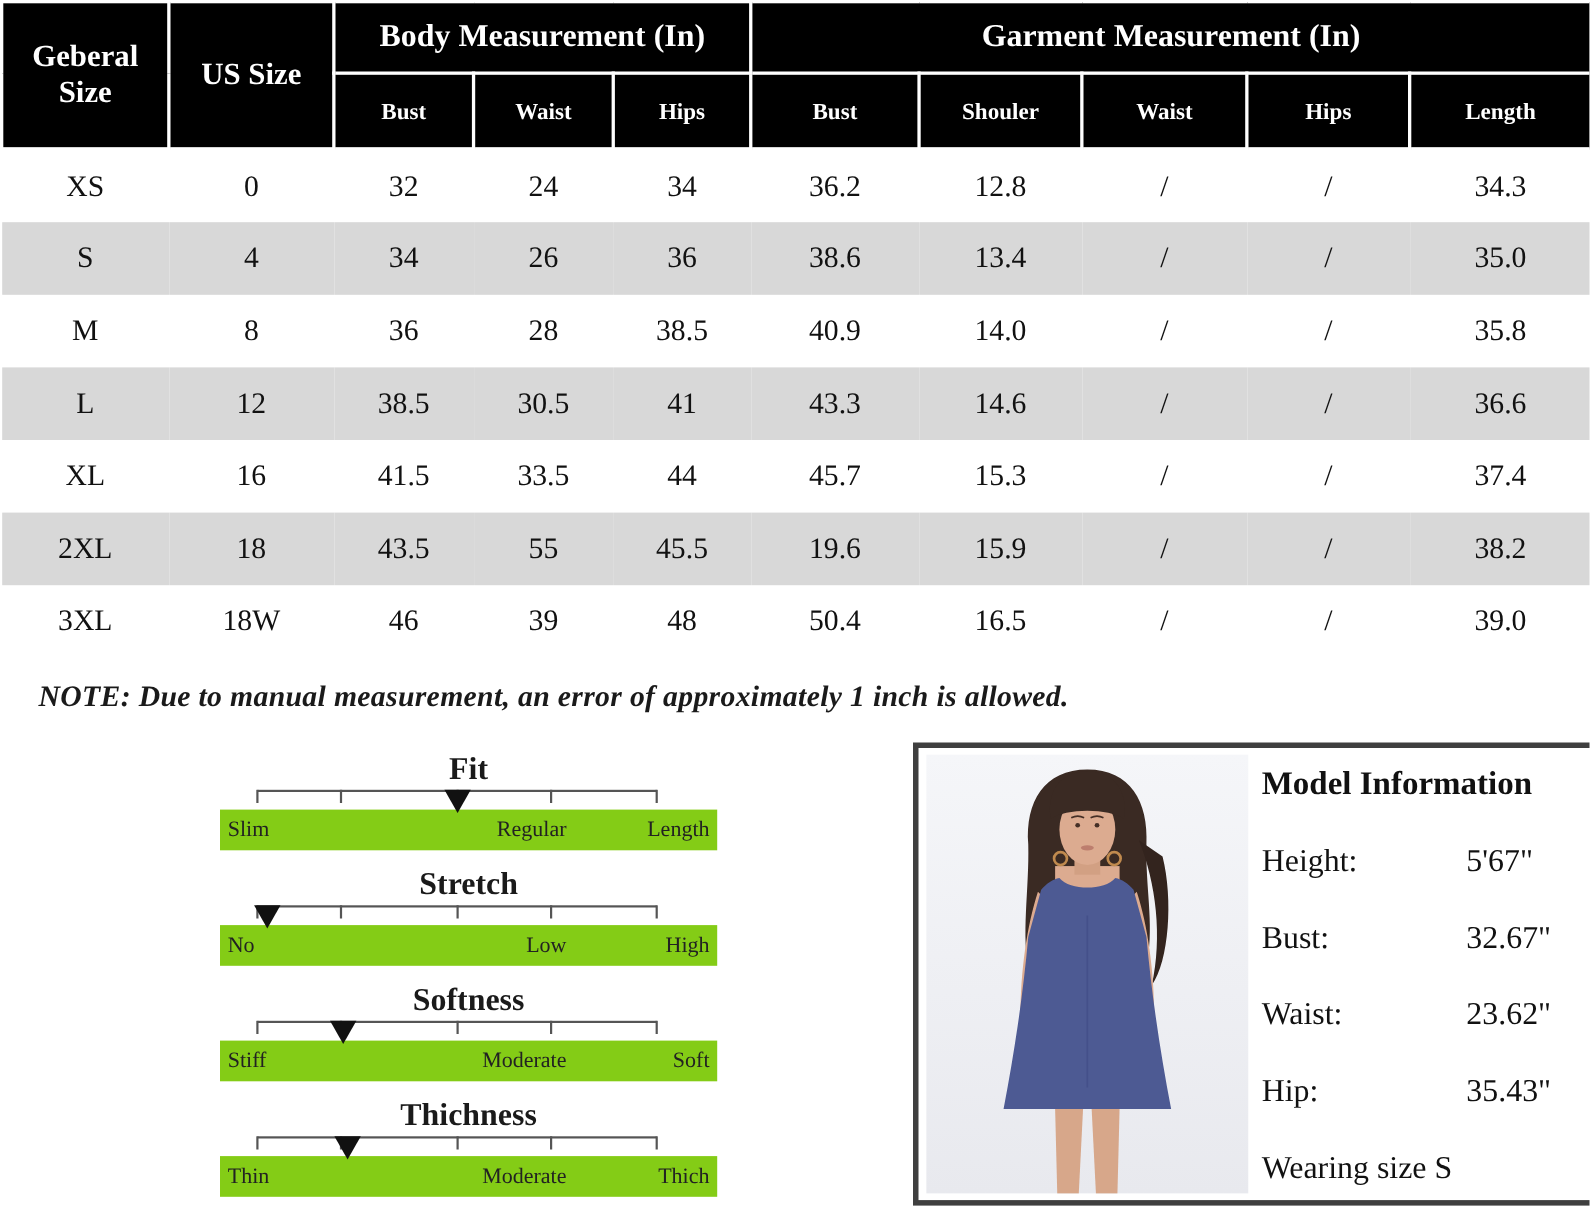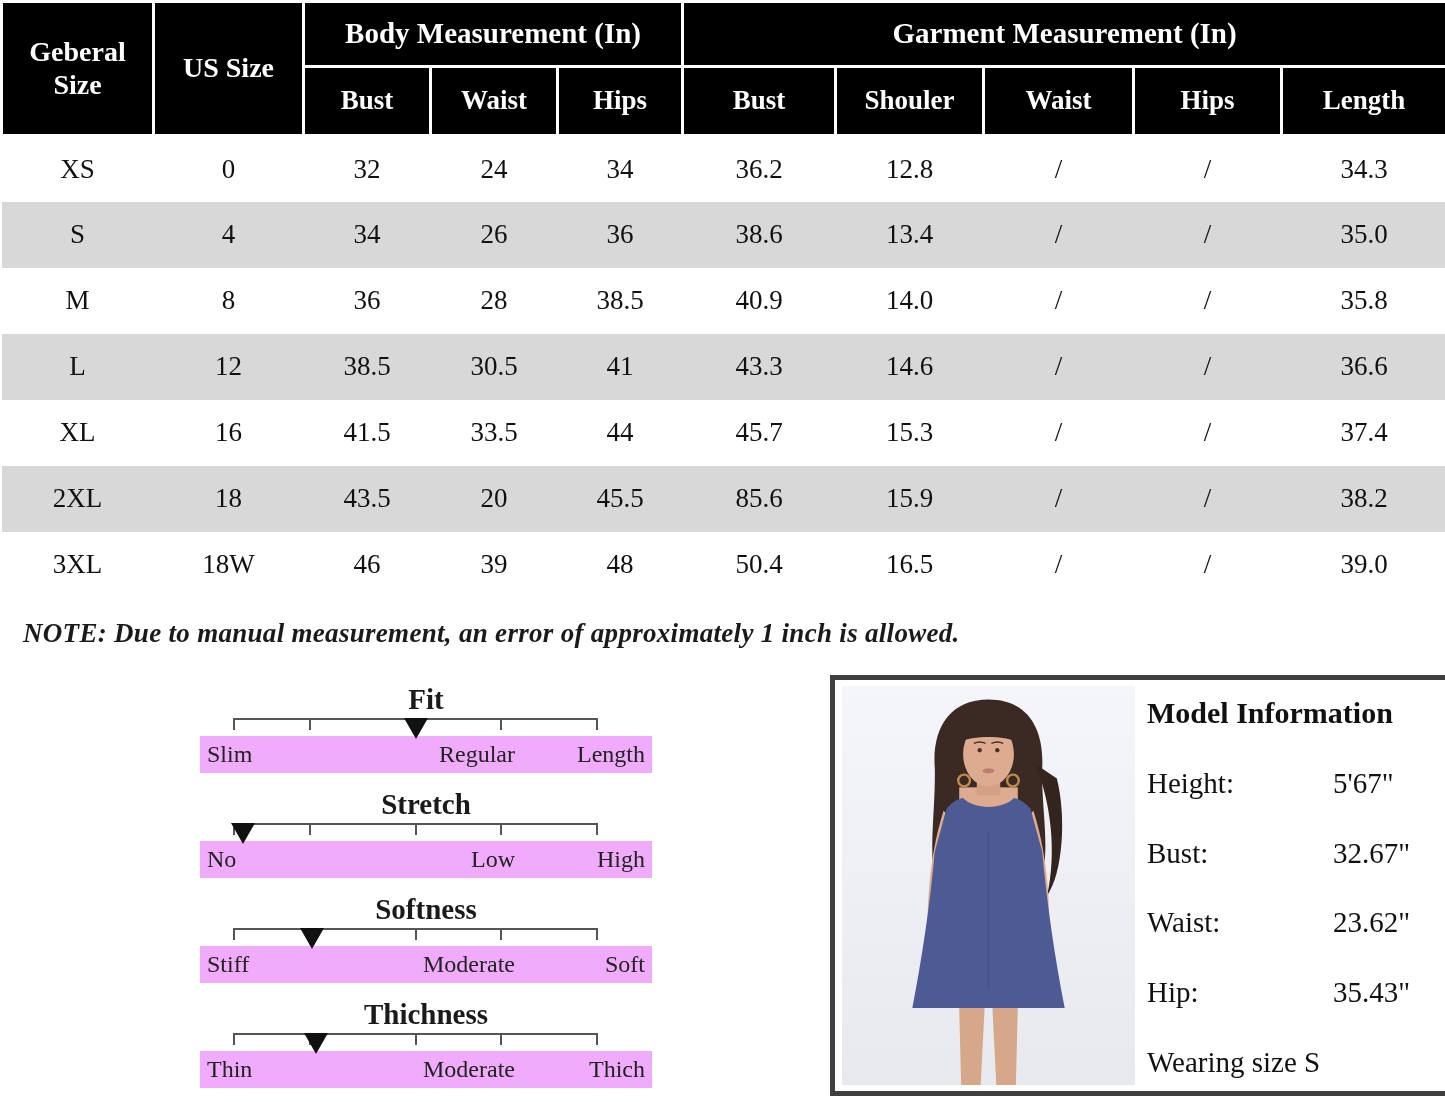--- a/index.html
+++ b/index.html
@@ -6,49 +6,49 @@
   html,body { width:1445px; height:1102px; background:#ffffff; overflow:hidden; }
   body { position:relative; font-family:"Liberation Serif","DejaVu Serif",serif; color:#1a1a1a; }
 
   
   table.size-table { width:1445px; border-collapse:collapse; table-layout:fixed; }
   table.size-table th {
     background:#000; color:#fff; font-weight:bold; border:3px solid #fff;
     text-align:center; vertical-align:middle; line-height:1.15;
   }
   th.h-group { font-size:29px; height:65px; }
-  th.h-sub   { font-size:27px; height:69px; }
+  th.h-sub   { font-size:21px; height:69px; }
   th.h-merged{ font-size:28px; }
   table.size-table td {
     text-align:center; vertical-align:middle; height:66px; font-size:27px;
     border:none; color:#111;
   }
   tbody tr.stripe { background:#d8d8d8; }
 
   
   .note {
-    position:absolute; left:23px; top:618px; font-size:27px;
+    position:absolute; left:35px; top:618px; font-size:27px;
     font-weight:bold; font-style:italic; letter-spacing:0.3px;
   }
 
   
   .sliders { position:absolute; left:178px; top:684px; width:474px; }
   .slider-group { margin-bottom:12px; height:93px;margin-left:22px; }
   .slider-title { text-align:center; font-size:29px; font-weight:bold; margin-bottom:4px; line-height:30px; }
   .slider-line  { position:relative; height:14px; margin-left:34px; margin-right:55px; }
   .slider-line .rail { position:absolute; left:0; right:0; top:0; height:2px; background:#555; }
   .slider-line .tick { position:absolute; top:0; width:2px; height:12px; background:#555; transform:translateX(-50%); }
   .slider-line .marker {
     position:absolute; top:0; width:0; height:0; transform:translateX(-50%);
     border-left:12px solid transparent; border-right:12px solid transparent;
     border-top:21px solid #111;
   }
   .slider-bar {
-    margin-top:4px; height:37px; background:#f0abfc;
-    display:flex; align-items:center; font-size:24px; color:#222;
+    margin-top:4px; height:37px; background:#84cc16;
+    display:flex; align-items:center; font-size:20px; color:#222;
     padding:0 7px;
   }
   .slider-bar .lbl.l { text-align:left; width:130px; }
   .slider-bar .lbl.c { flex:1; text-align:right; }
   .slider-bar .lbl.r { text-align:right; width:130px; }
 
   
   .model-box {
     position:absolute; left:830px; top:675px; width:708px; height:421px;
     border:5px solid #3f3f3f; background:#fff; display:flex;
@@ -155,23 +155,23 @@
         <td>45.7</td>
         <td>15.3</td>
         <td>/</td>
         <td>/</td>
         <td>37.4</td>
       </tr>
       <tr class="stripe">
         <td>2XL</td>
         <td>18</td>
         <td>43.5</td>
-        <td>20</td>
+        <td>55</td>
         <td>45.5</td>
-        <td>85.6</td>
+        <td>19.6</td>
         <td>15.9</td>
         <td>/</td>
         <td>/</td>
         <td>38.2</td>
       </tr>
       <tr>
         <td>3XL</td>
         <td>18W</td>
         <td>46</td>
         <td>39</td>

